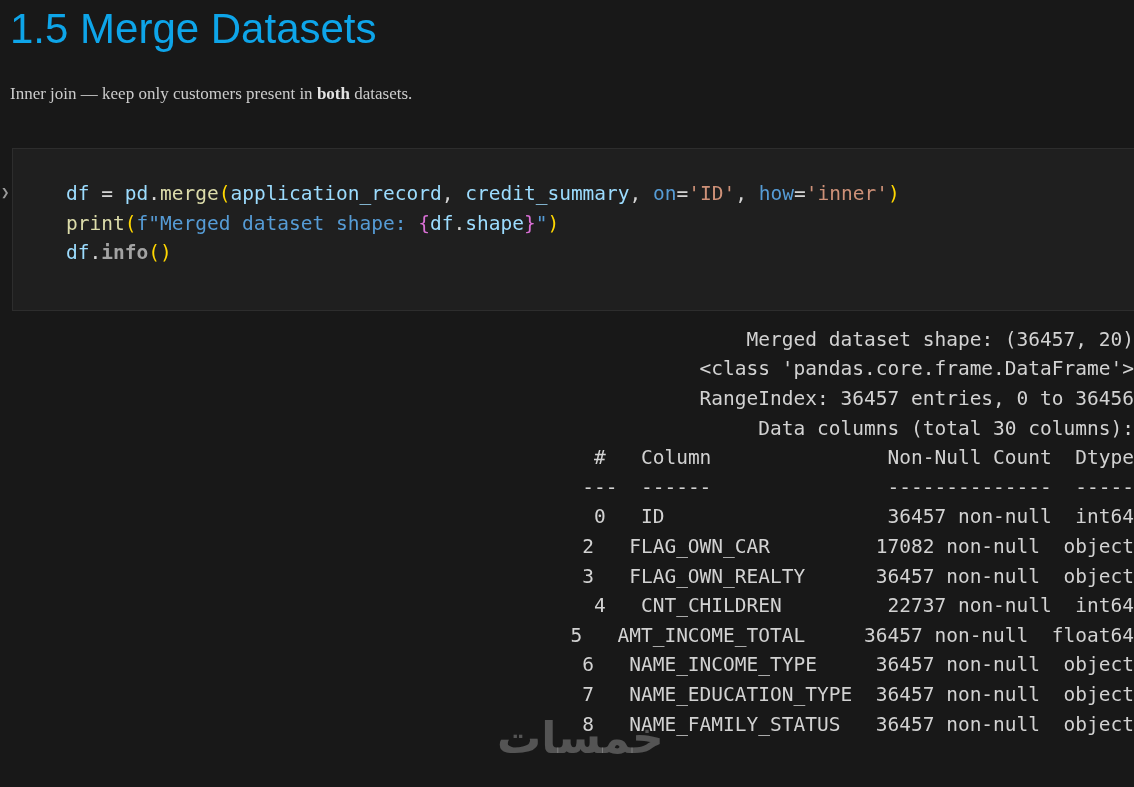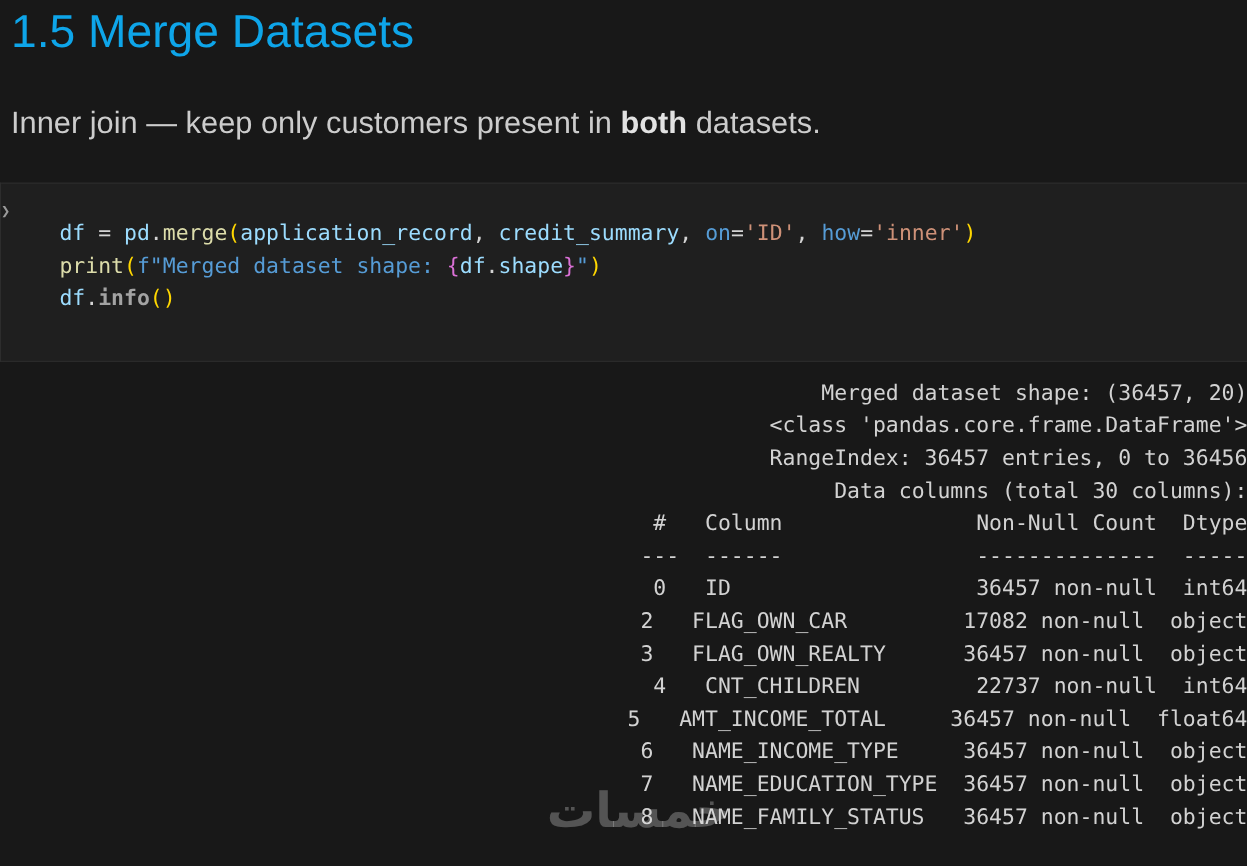--- a/index.html
+++ b/index.html
@@ -17,31 +17,32 @@
   }
   .heading {
     margin: 0;
     padding: 4px 0 0 10px;
     font-size: 42px;
     font-weight: 400;
     color: #0ea5e9;
     line-height: 1.2;
   }
   .subtitle {
-    margin: 46px 0 0 10px;
-    font-size: 28px;
+    margin: 28px 0 0 10px;
+    font-size: 17px;
     color: #cccccc;
     line-height: 24px;
+    font-family: Liberation Serif, serif;
   }
   .subtitle .bold-word {
     font-weight: 700;
     color: #e2e2e2;
   }
   .code-cell {
-    margin: 42px 0 0 0;
+    margin: 42px 0 0 12px;
     background: #1f1f1f;
     border: 1px solid #2d2d2d;
     border-right: none;
     padding: 30px 20px 42px 53px;
     box-sizing: border-box;
   }
   .code-line {
     font-family: "DejaVu Sans Mono", monospace;
     font-size: 19.5px;
     line-height: 29.5px;

